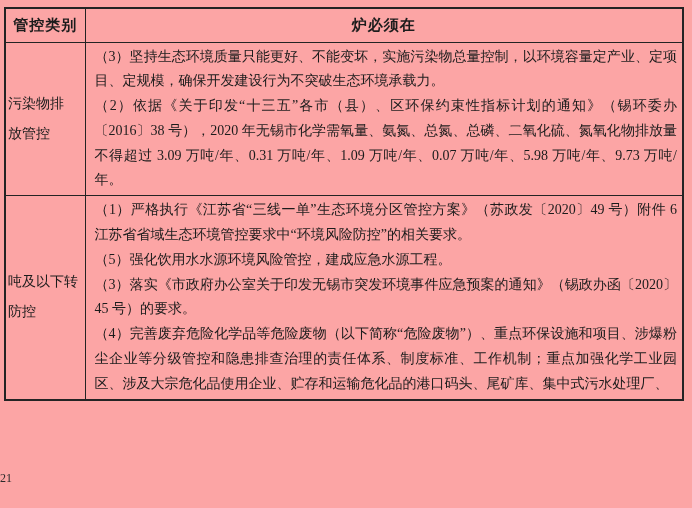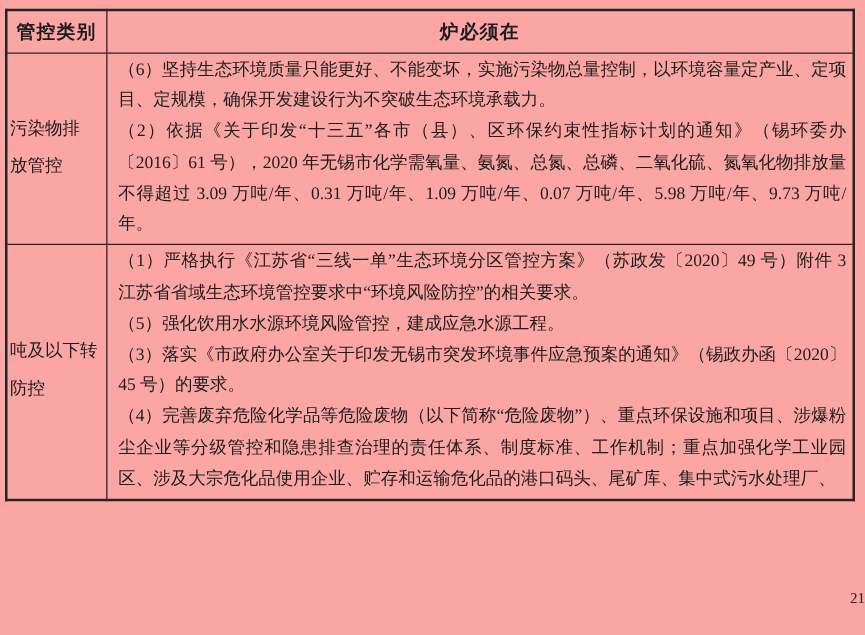--- a/index.html
+++ b/index.html
@@ -56,21 +56,21 @@
   }
   td.req p { margin: 0; }
   tr.r1 { height: 79px; }
   tr.r2 { height: 124px; }
   tr.r3 { height: 199px; }
   .page-number {
     position: absolute;
     top: 471px;
     left: 0;
     width: 100%;
-    text-align: right;
+    text-align: left;
     font-size: 12px;
     color: #2a2a2a;
   }
 </style>
 </head>
 <body>
 
 <div class="page">
 
   <table class="doc-table">
@@ -82,29 +82,29 @@
       <tr>
         <th>管控类别</th>
         <th>炉必须在</th>
       </tr>
     </thead>
     <tbody>
       <tr class="r2">
         <td class="cat">污染物排
 放管控</td>
         <td class="req">
-          <p>（6）坚持生态环境质量只能更好、不能变坏，实施污染物总量控制，以环境容量定产业、定项目、定规模，确保开发建设行为不突破生态环境承载力。</p>
-          <p>（2）依据《关于印发“十三五”各市（县）、区环保约束性指标计划的通知》（锡环委办〔2016〕61 号），2020 年无锡市化学需氧量、氨氮、总氮、总磷、二氧化硫、氮氧化物排放量不得超过 3.09 万吨/年、0.31 万吨/年、1.09 万吨/年、0.07 万吨/年、5.98 万吨/年、9.73 万吨/年。</p>
+          <p>（3）坚持生态环境质量只能更好、不能变坏，实施污染物总量控制，以环境容量定产业、定项目、定规模，确保开发建设行为不突破生态环境承载力。</p>
+          <p>（2）依据《关于印发“十三五”各市（县）、区环保约束性指标计划的通知》（锡环委办〔2016〕38 号），2020 年无锡市化学需氧量、氨氮、总氮、总磷、二氧化硫、氮氧化物排放量不得超过 3.09 万吨/年、0.31 万吨/年、1.09 万吨/年、0.07 万吨/年、5.98 万吨/年、9.73 万吨/年。</p>
         </td>
       </tr>
       <tr class="r3">
         <td class="cat">吨及以下转
 防控</td>
         <td class="req">
-          <p>（1）严格执行《江苏省“三线一单”生态环境分区管控方案》（苏政发〔2020〕49 号）附件 3 江苏省省域生态环境管控要求中“环境风险防控”的相关要求。</p>
+          <p>（1）严格执行《江苏省“三线一单”生态环境分区管控方案》（苏政发〔2020〕49 号）附件 6 江苏省省域生态环境管控要求中“环境风险防控”的相关要求。</p>
           <p>（5）强化饮用水水源环境风险管控，建成应急水源工程。</p>
           <p>（3）落实《市政府办公室关于印发无锡市突发环境事件应急预案的通知》（锡政办函〔2020〕45 号）的要求。</p>
           <p>（4）完善废弃危险化学品等危险废物（以下简称“危险废物”）、重点环保设施和项目、涉爆粉尘企业等分级管控和隐患排查治理的责任体系、制度标准、工作机制；重点加强化学工业园区、涉及大宗危化品使用企业、贮存和运输危化品的港口码头、尾矿库、集中式污水处理厂、</p>
         </td>
       </tr>
     </tbody>
   </table>
 
   <div class="page-number">21</div>
 

